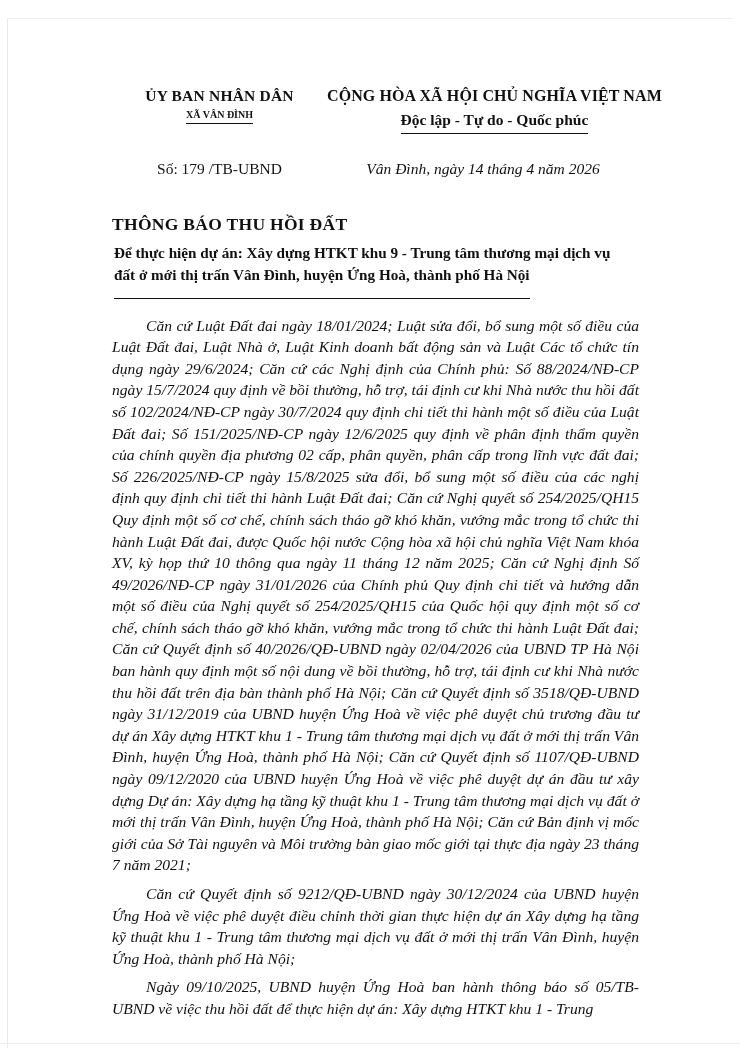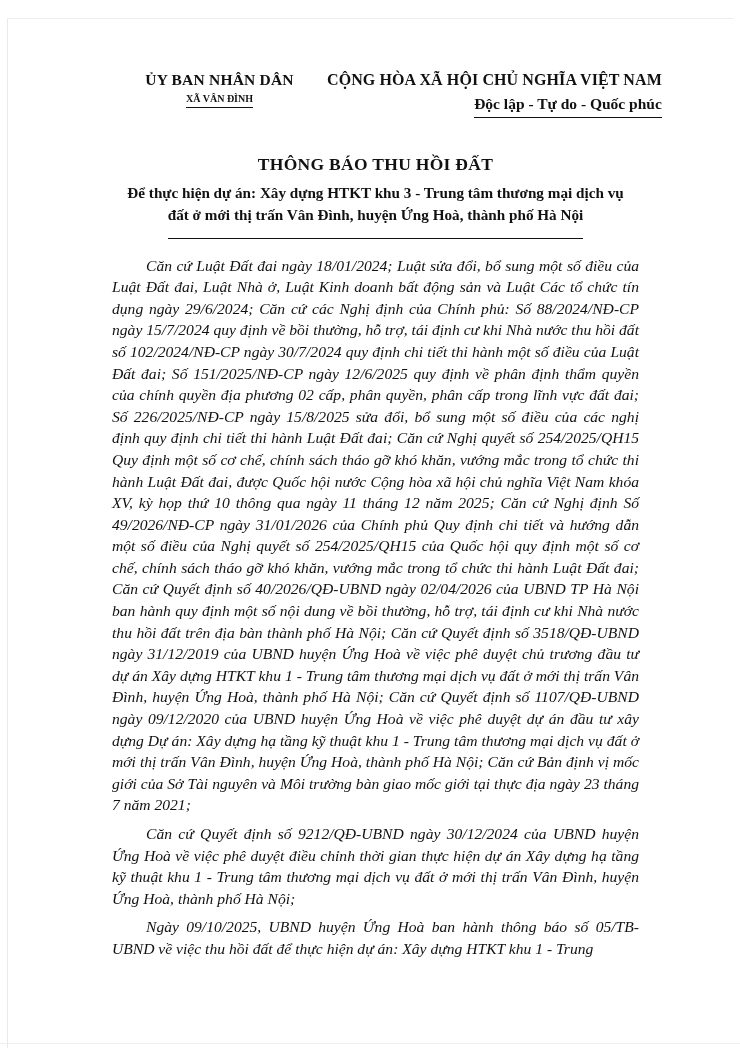--- a/index.html
+++ b/index.html
@@ -47,38 +47,38 @@
     left: 0px;
     bottom: 16px;
     width: 740px;
     height: 1px;
     background: #eeeeee;
   }
 
   .content {
     position: absolute;
     left: 112px;
-    top: 0;
+    top: 16px;
     width: 527px;
   }
 
   
   .letterhead {
     display: flex;
     align-items: flex-start;
     padding-top: 68px;
   }
   .lh-left {
     width: 215px;
     text-align: center;
     flex: none;
   }
   .lh-right {
     flex: 1;
-    text-align: right;
+    text-align: center;
   }
   .org-line {
     font-weight: bold;
     font-size: 15.5px;
     letter-spacing: 0.2px;
     line-height: 1.5;
     white-space: nowrap;
   }
   .org-line-2 {
     font-weight: bold;
@@ -121,21 +121,21 @@
     flex: 1;
     text-align: center;
     font-style: italic;
     font-size: 15.5px;
     white-space: nowrap;
   }
 
   
   .title-block {
     margin-top: 34px;
-    text-align: center;
+    text-align: left;
   }
   .doc-title {
     font-weight: bold;
     font-size: 17.5px;
     letter-spacing: 0.3px;
     line-height: 1.4;
   }
   .doc-subtitle {
     font-weight: bold;
     font-size: 15.2px;
@@ -184,25 +184,29 @@
         </div>
       </div>
       <div class="lh-right">
         <div class="nation-line">CỘNG HÒA XÃ HỘI CHỦ NGHĨA VIỆT NAM</div>
         <div class="motto-line">
           <span class="u-line">Độc lập - Tự do - Quốc phúc</span>
         </div>
       </div>
     </div>
 
+    <div class="subhead">
+      <div class="doc-number">Số: 179 /TB-UBND</div>
+      <div class="doc-place-date">Vân Đình, ngày 14  tháng 4  năm 2026</div>
+    </div>
 
     <div class="title-block">
       <div class="doc-title">THÔNG BÁO THU HỒI ĐẤT</div>
       <div class="doc-subtitle">
-        <span>Để thực hiện dự án: Xây dựng HTKT khu 3 - Trung tâm thương mại dịch vụ</span><br>
+        <span>Để thực hiện dự án: Xây dựng HTKT khu 9 - Trung tâm thương mại dịch vụ</span><br>
         <span class="u-line2">đất ở mới thị trấn Vân Đình, huyện Ứng Hoà, thành phố Hà Nội</span>
       </div>
     </div>
 
     <div class="body-text">
       <p class="para">Căn cứ Luật Đất đai ngày 18/01/2024; Luật sửa đổi, bổ sung một số điều của Luật Đất đai, Luật Nhà ở, Luật Kinh doanh bất động sản và Luật Các tổ chức tín dụng ngày 29/6/2024; Căn cứ các Nghị định của Chính phủ: Số 88/2024/NĐ-CP ngày 15/7/2024 quy định về bồi thường, hỗ trợ, tái định cư khi Nhà nước thu hồi đất số 102/2024/NĐ-CP ngày 30/7/2024 quy định chi tiết thi hành một số điều của Luật Đất đai; Số 151/2025/NĐ-CP ngày 12/6/2025 quy định về phân định thẩm quyền của chính quyền địa phương 02 cấp, phân quyền, phân cấp trong lĩnh vực đất đai; Số 226/2025/NĐ-CP ngày 15/8/2025 sửa đổi, bổ sung một số điều của các nghị định quy định chi tiết thi hành Luật Đất đai; Căn cứ Nghị quyết số 254/2025/QH15 Quy định một số cơ chế, chính sách tháo gỡ khó khăn, vướng mắc trong tổ chức thi hành Luật Đất đai, được Quốc hội nước Cộng hòa xã hội chủ nghĩa Việt Nam khóa XV, kỳ họp thứ 10 thông qua ngày 11 tháng 12 năm 2025; Căn cứ Nghị định Số 49/2026/NĐ-CP ngày 31/01/2026 của Chính phủ Quy định chi tiết và hướng dẫn một số điều của Nghị quyết số 254/2025/QH15 của Quốc hội quy định một số cơ chế, chính sách tháo gỡ khó khăn, vướng mắc trong tổ chức thi hành Luật Đất đai; Căn cứ Quyết định số 40/2026/QĐ-UBND ngày 02/04/2026 của UBND TP Hà Nội ban hành quy định một số nội dung về bồi thường, hỗ trợ, tái định cư khi Nhà nước thu hồi đất trên địa bàn thành phố Hà Nội; Căn cứ Quyết định số 3518/QĐ-UBND ngày 31/12/2019 của UBND huyện Ứng Hoà về việc phê duyệt chủ trương đầu tư dự án Xây dựng HTKT khu 1 - Trung tâm thương mại dịch vụ đất ở mới thị trấn Vân Đình, huyện Ứng Hoà, thành phố Hà Nội; Căn cứ Quyết định số 1107/QĐ-UBND ngày 09/12/2020 của UBND huyện Ứng Hoà về việc phê duyệt dự án đầu tư xây dựng Dự án: Xây dựng hạ tầng kỹ thuật khu 1 - Trung tâm thương mại dịch vụ đất ở mới thị trấn Vân Đình, huyện Ứng Hoà, thành phố Hà Nội; Căn cứ Bản định vị mốc giới của Sở Tài nguyên và Môi trường bàn giao mốc giới tại thực địa ngày 23 tháng 7 năm 2021;</p>
       <p class="para">Căn cứ Quyết định số 9212/QĐ-UBND ngày 30/12/2024 của UBND huyện Ứng Hoà về việc phê duyệt điều chỉnh thời gian thực hiện dự án Xây dựng hạ tầng kỹ thuật khu 1 - Trung tâm thương mại dịch vụ đất ở mới thị trấn Vân Đình, huyện Ứng Hoà, thành phố Hà Nội;</p>
       <p class="para">Ngày 09/10/2025, UBND huyện Ứng Hoà ban hành thông báo số 05/TB-UBND về việc thu hồi đất để thực hiện dự án: Xây dựng HTKT khu 1 - Trung</p>
     </div>
 

